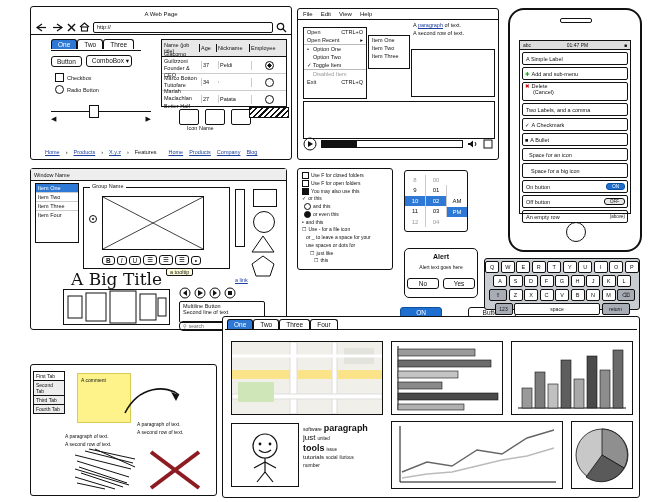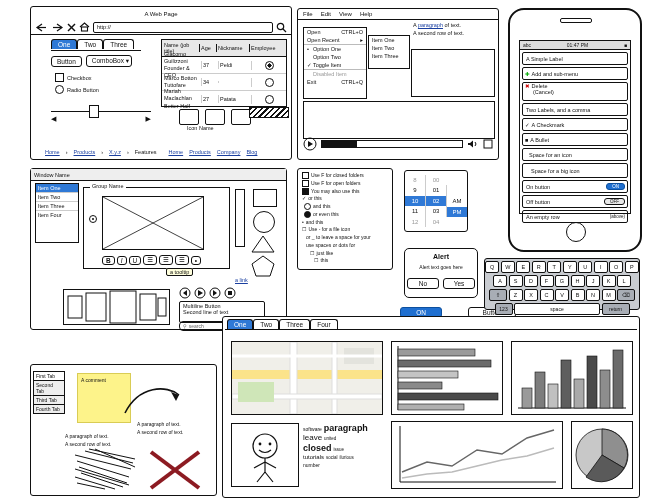--- a/index.html
+++ b/index.html
@@ -344,20 +344,21 @@
     <svg width="24" height="22" viewBox="0 0 24 22">
         <polygon points="12,1 23,9 19,21 5,21 1,9" fill="none" stroke="#111"></polygon>
       </svg>
   </div>
   <div style="position:absolute;left:135px;top:100px;font-size:5.5px;">
     <span class="cell" style="background:#ffd;padding:0 3px;border-radius:2px;">a tooltip</span>
   </div>
   <div style="position:absolute;left:204px;top:108px;font-size:5.5px;">
     <span class="link">a link</span>
   </div>
+  <div class="title-handwrite" style="position:absolute;left:40px;top:100px;font-size:17px;">A Big Title</div>
   <div class="cell" style="position:absolute;left:32px;top:120px;width:105px;height:34px;">
     <svg width="105" height="34" viewBox="0 0 105 34">
       <rect x="4" y="6" width="14" height="22" fill="none" stroke="#111"></rect>
       <rect x="22" y="3" width="20" height="28" fill="none" stroke="#111"></rect>
       <rect x="46" y="1" width="26" height="32" fill="none" stroke="#111"></rect>
       <rect x="76" y="4" width="16" height="26" fill="none" stroke="#111"></rect>
       <rect x="94" y="8" width="8" height="18" fill="none" stroke="#111"></rect>
     </svg>
   </div>
   <div class="row" style="position:absolute;left:148px;top:118px;gap:3px;">
@@ -554,23 +555,23 @@
       <circle cx="33" cy="22" r="12" fill="none" stroke="#111" stroke-width="1.2"></circle>
       <circle cx="28" cy="20" r="1.4" fill="#111"></circle>
         <circle cx="38" cy="20" r="1.4" fill="#111"></circle>
       <path d="M27,26 q6,5 12,0" fill="none" stroke="#111" stroke-width="1.2"></path>
       <path d="M33,34 L33,48 M33,38 L22,44 M33,38 L44,44 M33,48 L25,58 M33,48 L41,58" stroke="#111" stroke-width="1.2" fill="none"></path>
     </svg>
   </div>
   <div style="position:absolute;left:80px;top:106px;width:78px;height:62px;line-height:1.15;">
     <span style="font-size:5px;">software</span>
     <span style="font-size:9px;font-weight:bold;">paragraph</span><br>
-    <span style="font-size:8px;">leave</span>
+    <span style="font-size:8px;">just</span>
     <span style="font-size:4.5px;">united</span><br>
-    <span style="font-size:9px;font-weight:bold;">closed</span>
+    <span style="font-size:9px;font-weight:bold;">tools</span>
     <span style="font-size:4.5px;">issue</span><br>
     <span style="font-size:6px;">tutorials</span>
     <span style="font-size:4.5px;">social</span>
     <span style="font-size:4.5px;">ilurious</span><br>
     <span style="font-size:5px;">number</span>
   </div>
 
   <div class="cell" style="position:absolute;left:168px;top:24px;width:110px;height:72px;">
     <svg width="110" height="72" viewBox="0 0 110 72">
       <line x1="6" y1="4" x2="6" y2="68" stroke="#111"></line>

